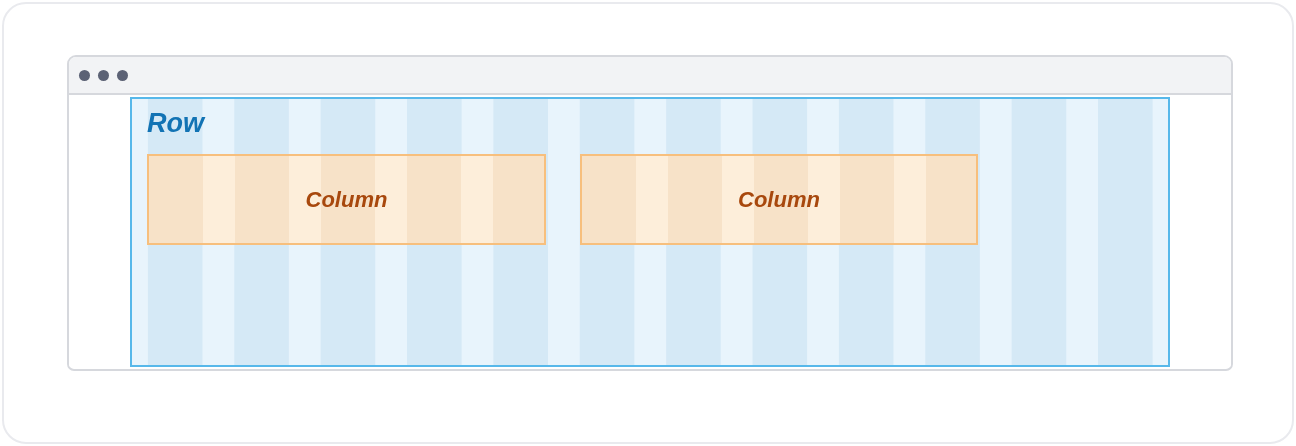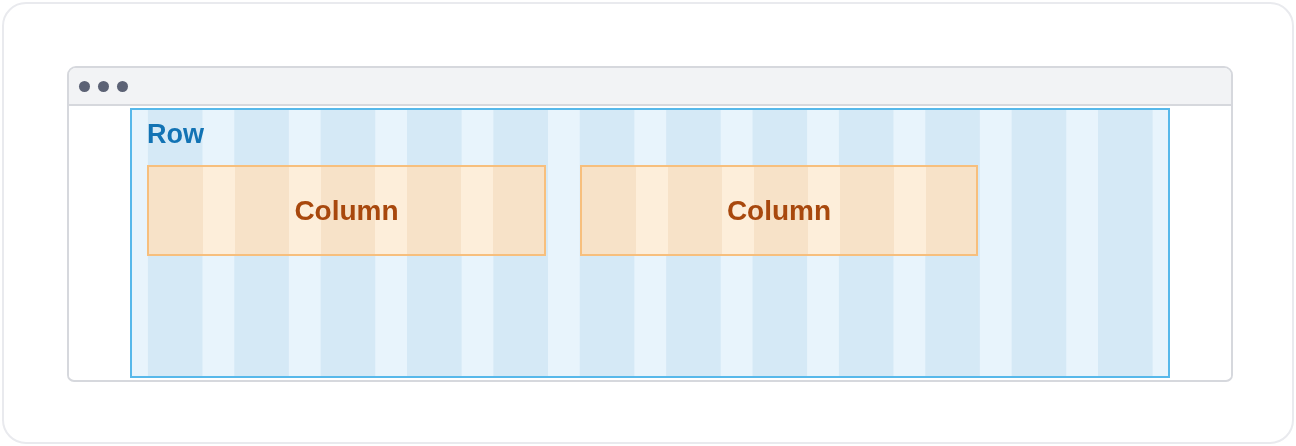--- a/index.html
+++ b/index.html
@@ -26,26 +26,27 @@
   .card {
     position: absolute;
     left: 2px; top: 2px;
     width: 1292px; height: 442px;
     background: #ffffff;
     border: 2px solid var(--card-border);
     border-radius: 24px;
   }
   .browser-window {
     position: absolute;
-    left: 63px; top: 62px;          
+    left: 63px; top: 51px;          
     width: 1166px; height: 316px;
     border: 2px solid var(--chrome-border);
     border-radius: 9px 9px 7px 7px;
     background: #ffffff;
     overflow: hidden;
+    font-style: italic;
   }
   .titlebar {
     height: 38px;
     background: var(--chrome-bg);
     border-bottom: 2px solid var(--chrome-border);
     display: flex;
     align-items: center;
     padding-left: 10px;
   }
   .dots { display: flex; gap: 8px; }
@@ -84,21 +85,21 @@
     height: 91px;
     border: 2px solid var(--col-border);
     background: repeating-linear-gradient(to right,
       var(--col-dark) 0 54px,
       var(--col-light) 54px 86px);
     display: flex;
     align-items: center;
     justify-content: center;
   }
   .column-box .col-label {
-    font-size: 28px;
+    font-size: 22px;
     font-weight: bold;
     color: var(--col-label);
     white-space: nowrap;
   }
   .col-1 { left: 15px;  top: 55px;  width: 399px; }
   .col-2 { left: 448px; top: 55px;  width: 398px; }
   .col-3 { left: 15px;  top: 162px; width: 399px; height: 91px; }
 </style>
 </head>
 <body>

